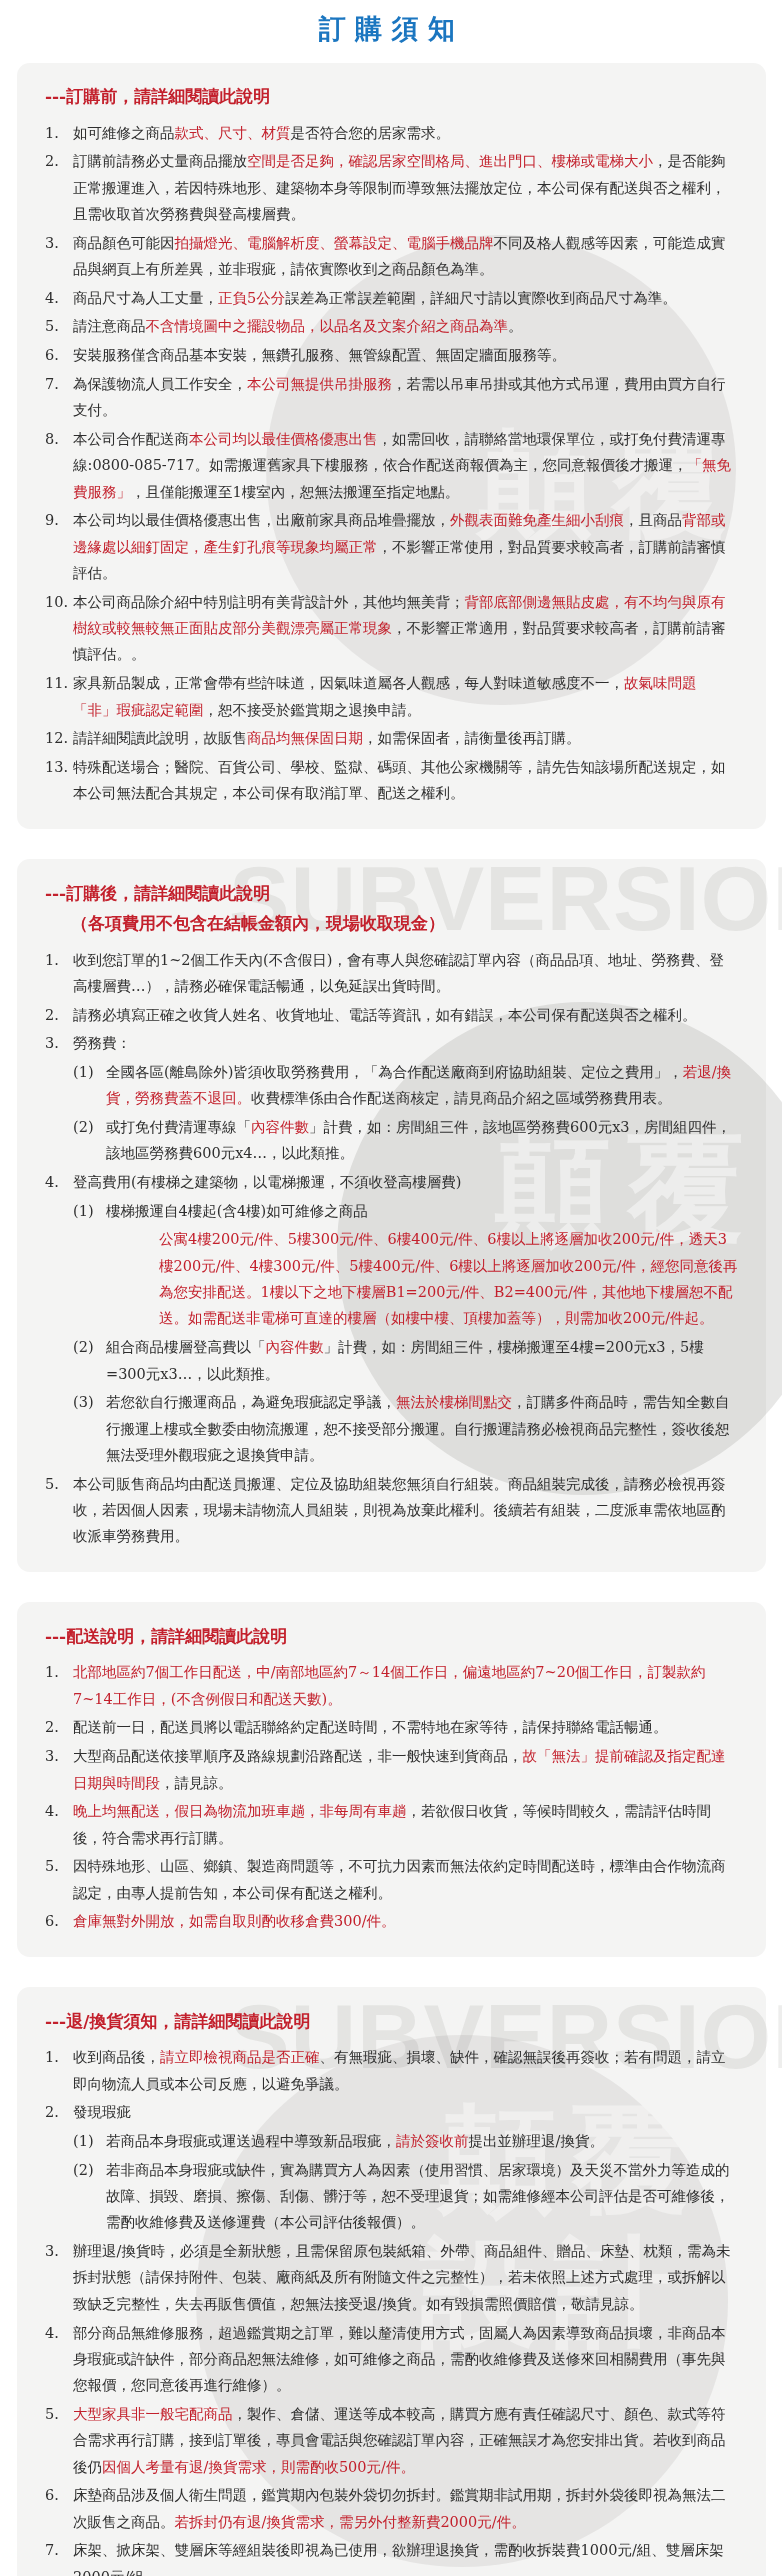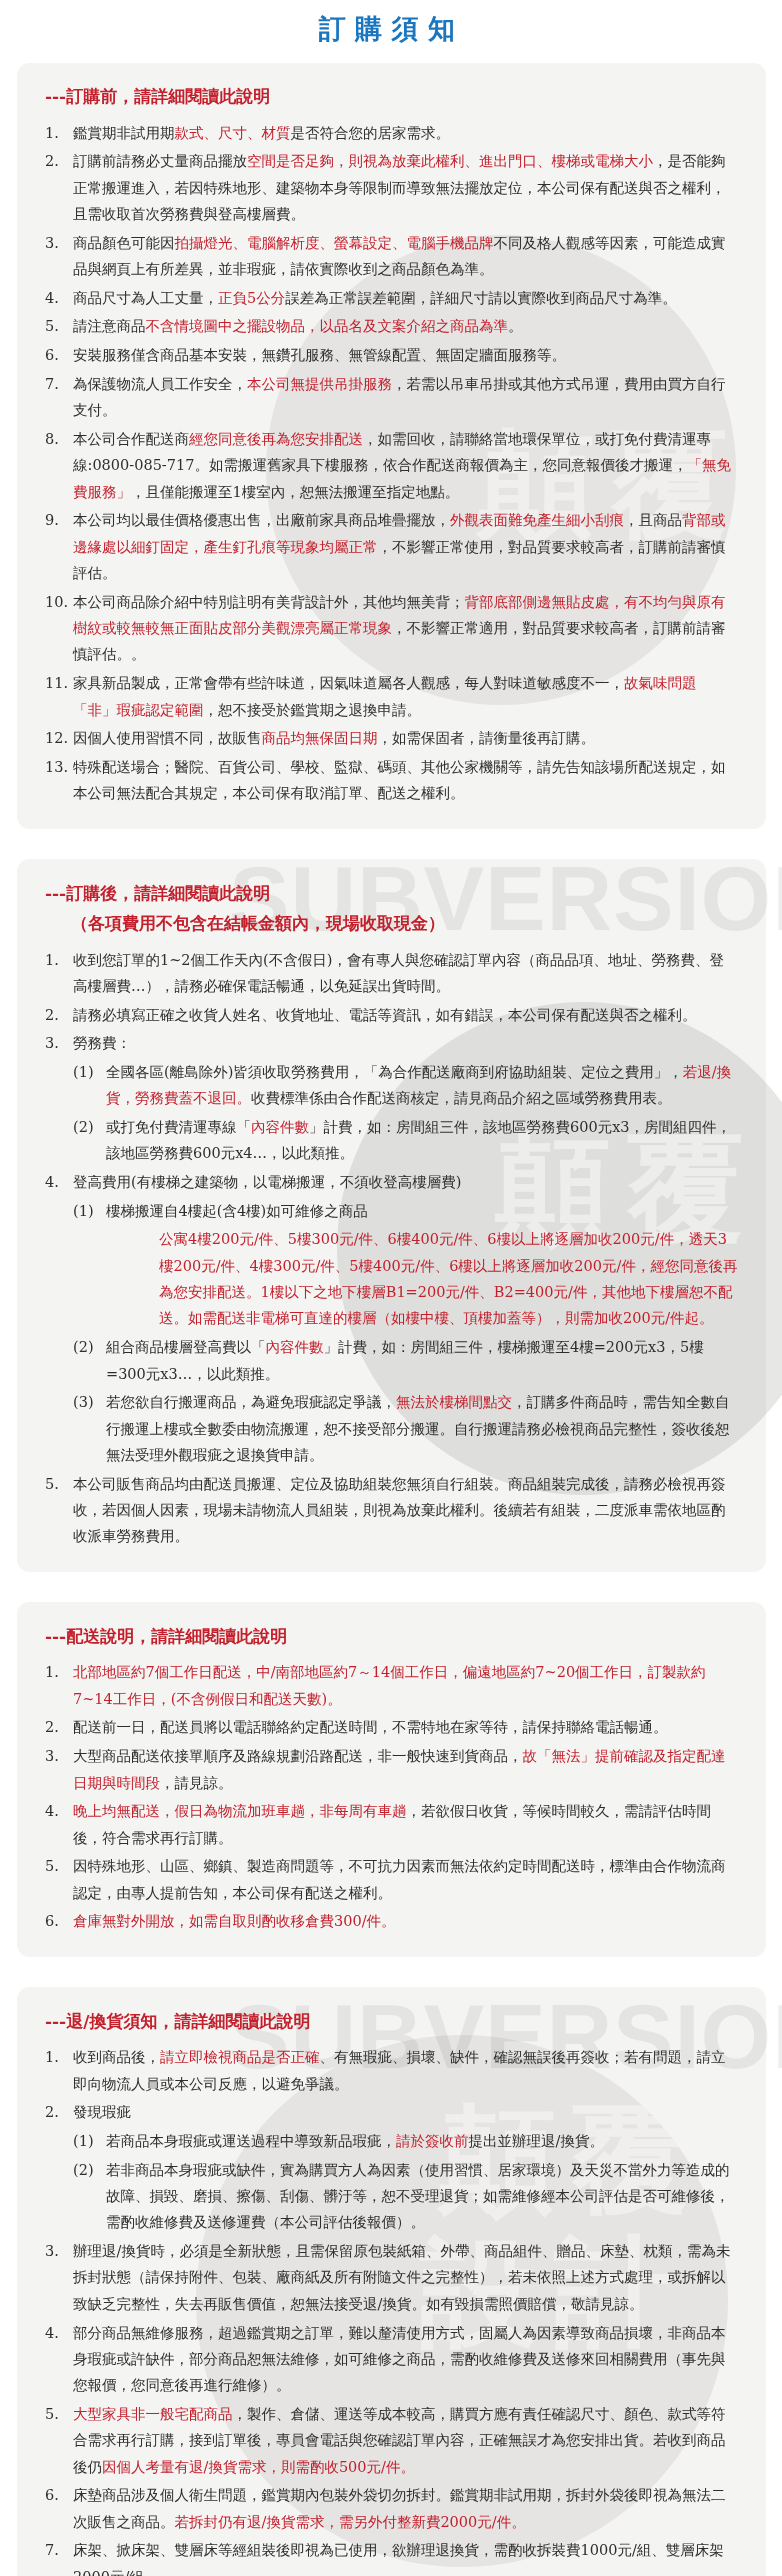--- a/index.html
+++ b/index.html
@@ -98,25 +98,25 @@
   <div class="wm wm-zh wm-zh3">顛覆</div>
   <div class="wm wm-zh wm-zh4">設計</div>
 
   <h1 class="title">訂購須知</h1>
 
   <main>
       <section class="section-box">
         <div class="sec-heading">---訂購前，請詳細閱讀此說明</div>
         <div class="item">
           <span class="num">1.</span>
-          <span class="itext"><span>鑑賞期非試用期</span><span class="red">款式、尺寸、材質</span><span>是否符合您的居家需求。</span></span>
-        </div>
-        <div class="item">
-          <span class="num">2.</span>
-          <span class="itext"><span>訂購前請務必丈量商品擺放</span><span class="red">空間是否足夠，則視為放棄此權利、進出門口、樓梯或電梯大小</span><span>，是否能夠正常搬運進入，若因特殊地形、建築物本身等限制而導致無法擺放定位，本公司保有配送與否之權利，且需收取首次勞務費與登高樓層費。</span></span>
+          <span class="itext"><span>如可維修之商品</span><span class="red">款式、尺寸、材質</span><span>是否符合您的居家需求。</span></span>
+        </div>
+        <div class="item">
+          <span class="num">2.</span>
+          <span class="itext"><span>訂購前請務必丈量商品擺放</span><span class="red">空間是否足夠，確認居家空間格局、進出門口、樓梯或電梯大小</span><span>，是否能夠正常搬運進入，若因特殊地形、建築物本身等限制而導致無法擺放定位，本公司保有配送與否之權利，且需收取首次勞務費與登高樓層費。</span></span>
         </div>
         <div class="item">
           <span class="num">3.</span>
           <span class="itext"><span>商品顏色可能因</span><span class="red">拍攝燈光、電腦解析度、螢幕設定、電腦手機品牌</span><span>不同及格人觀感等因素，可能造成實品與網頁上有所差異，並非瑕疵，請依實際收到之商品顏色為準。</span></span>
         </div>
         <div class="item">
           <span class="num">4.</span>
           <span class="itext"><span>商品尺寸為人工丈量，</span><span class="red">正負5公分</span><span>誤差為正常誤差範圍，詳細尺寸請以實際收到商品尺寸為準。</span></span>
         </div>
         <div class="item">
@@ -126,37 +126,37 @@
         <div class="item">
           <span class="num">6.</span>
           <span class="itext"><span>安裝服務僅含商品基本安裝，無鑽孔服務、無管線配置、無固定牆面服務等。</span></span>
         </div>
         <div class="item">
           <span class="num">7.</span>
           <span class="itext"><span>為保護物流人員工作安全，</span><span class="red">本公司無提供吊掛服務</span><span>，若需以吊車吊掛或其他方式吊運，費用由買方自行支付。</span></span>
         </div>
         <div class="item">
           <span class="num">8.</span>
-          <span class="itext"><span>本公司合作配送商</span><span class="red">經您同意後再為您安排配送</span><span>，如需回收，請聯絡當地環保單位，或打免付費清運專線:0800-085-717。如需搬運舊家具下樓服務，依合作配送商報價為主，您同意報價後才搬運，</span><span class="red">「無免費服務」</span><span>，且僅能搬運至1樓室內，恕無法搬運至指定地點。</span></span>
+          <span class="itext"><span>本公司合作配送商</span><span class="red">本公司均以最佳價格優惠出售</span><span>，如需回收，請聯絡當地環保單位，或打免付費清運專線:0800-085-717。如需搬運舊家具下樓服務，依合作配送商報價為主，您同意報價後才搬運，</span><span class="red">「無免費服務」</span><span>，且僅能搬運至1樓室內，恕無法搬運至指定地點。</span></span>
         </div>
         <div class="item">
           <span class="num">9.</span>
           <span class="itext"><span>本公司均以最佳價格優惠出售，出廠前家具商品堆疊擺放，</span><span class="red">外觀表面難免產生細小刮痕</span><span>，且商品</span><span class="red">背部或邊緣處以細釘固定，產生釘孔痕等現象均屬正常</span><span>，不影響正常使用，對品質要求較高者，訂購前請審慎評估。</span></span>
         </div>
         <div class="item">
           <span class="num">10.</span>
           <span class="itext"><span>本公司商品除介紹中特別註明有美背設計外，其他均無美背；</span><span class="red">背部底部側邊無貼皮處，有不均勻與原有樹紋或較無較無正面貼皮部分美觀漂亮屬正常現象</span><span>，不影響正常適用，對品質要求較高者，訂購前請審慎評估。。</span></span>
         </div>
         <div class="item">
           <span class="num">11.</span>
           <span class="itext"><span>家具新品製成，正常會帶有些許味道，因氣味道屬各人觀感，每人對味道敏感度不一，</span><span class="red">故氣味問題「非」瑕疵認定範圍</span><span>，恕不接受於鑑賞期之退換申請。</span></span>
         </div>
         <div class="item">
           <span class="num">12.</span>
-          <span class="itext"><span>因個人使用習慣不同，故販售</span><span class="red">商品均無保固日期</span><span>，如需保固者，請衡量後再訂購。</span></span>
+          <span class="itext"><span>請詳細閱讀此說明，故販售</span><span class="red">商品均無保固日期</span><span>，如需保固者，請衡量後再訂購。</span></span>
         </div>
         <div class="item">
           <span class="num">13.</span>
           <span class="itext"><span>特殊配送場合；醫院、百貨公司、學校、監獄、碼頭、其他公家機關等，請先告知該場所配送規定，如本公司無法配合其規定，本公司保有取消訂單、配送之權利。</span></span>
         </div>
       </section>
       <section class="section-box">
         <div class="sec-heading">---訂購後，請詳細閱讀此說明</div>
         <div class="sec-subheading">（各項費用不包含在結帳金額內，現場收取現金）</div>
         <div class="item">

